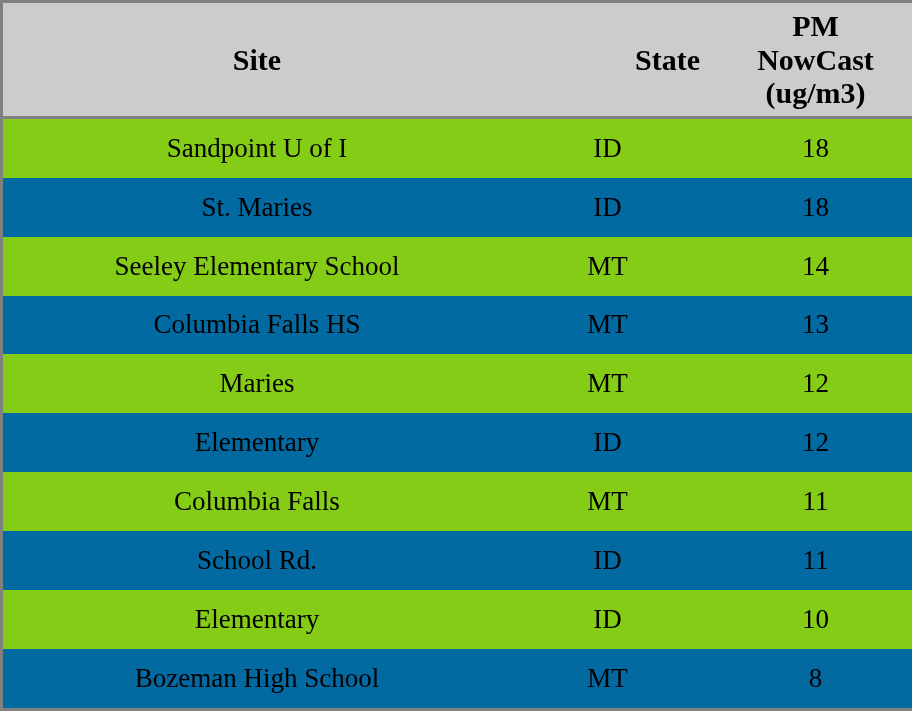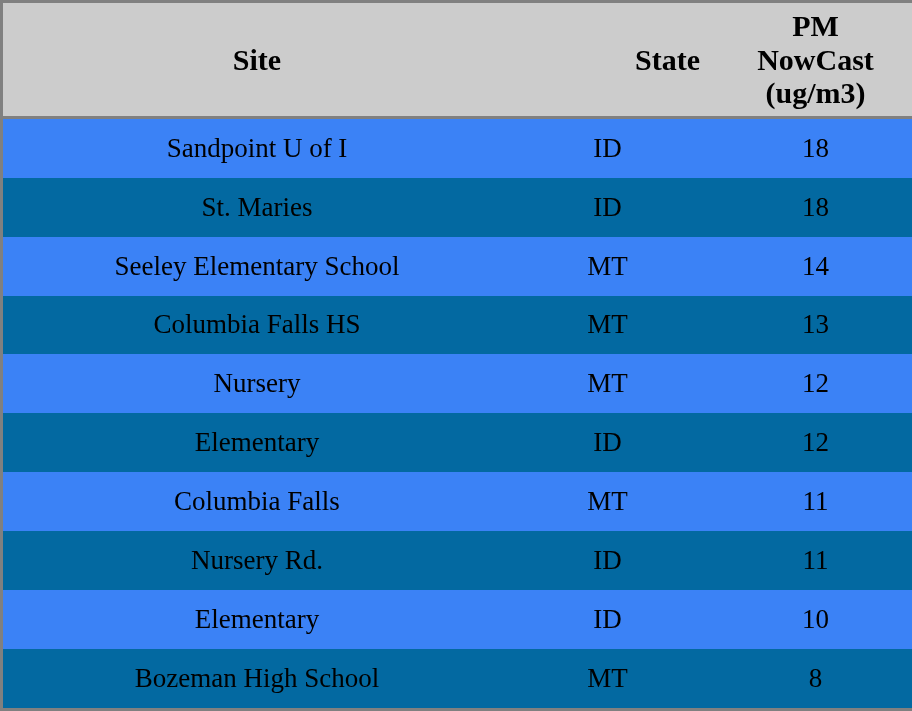--- a/index.html
+++ b/index.html
@@ -46,21 +46,21 @@
     font-family: "Liberation Serif", serif;
     font-size: 27px;
     color: #000000;
     text-align: center;
     vertical-align: middle;
     padding: 0;
     height: 58px;
     border: none;
   }
   table.aqi-table tbody tr.odd td {
-    background: #3b82f6;
+    background: #84cc16;
   }
   table.aqi-table tbody tr.even td {
     background: #0369a1;
   }
   .hdr-line { display: block; }
 </style>
 </head>
 <body>
 
 <div class="table-wrap">
@@ -91,36 +91,36 @@
         <td>Seeley Elementary School</td>
         <td>MT</td>
         <td>14</td>
       </tr>
       <tr class="even">
         <td>Columbia Falls HS</td>
         <td>MT</td>
         <td>13</td>
       </tr>
       <tr class="odd">
-        <td>Nursery</td>
+        <td>Maries</td>
         <td>MT</td>
         <td>12</td>
       </tr>
       <tr class="even">
         <td>Elementary</td>
         <td>ID</td>
         <td>12</td>
       </tr>
       <tr class="odd">
         <td>Columbia Falls</td>
         <td>MT</td>
         <td>11</td>
       </tr>
       <tr class="even">
-        <td>Nursery Rd.</td>
+        <td>School Rd.</td>
         <td>ID</td>
         <td>11</td>
       </tr>
       <tr class="odd">
         <td>Elementary</td>
         <td>ID</td>
         <td>10</td>
       </tr>
       <tr class="even">
         <td>Bozeman High School</td>

